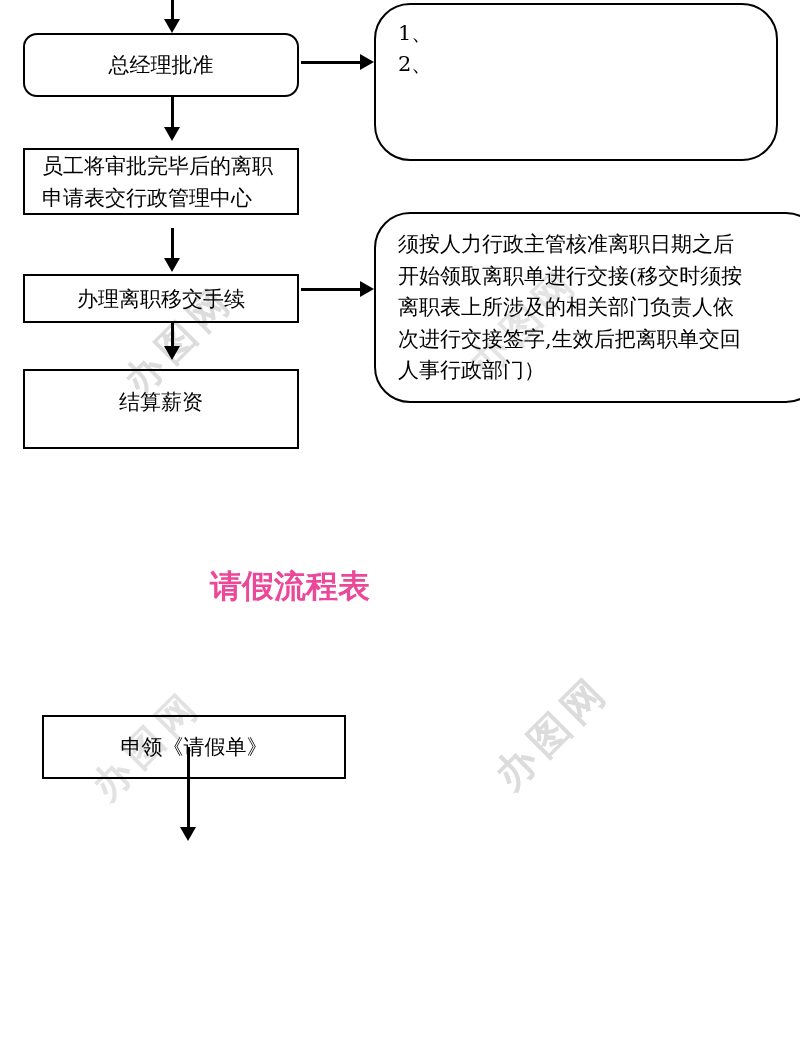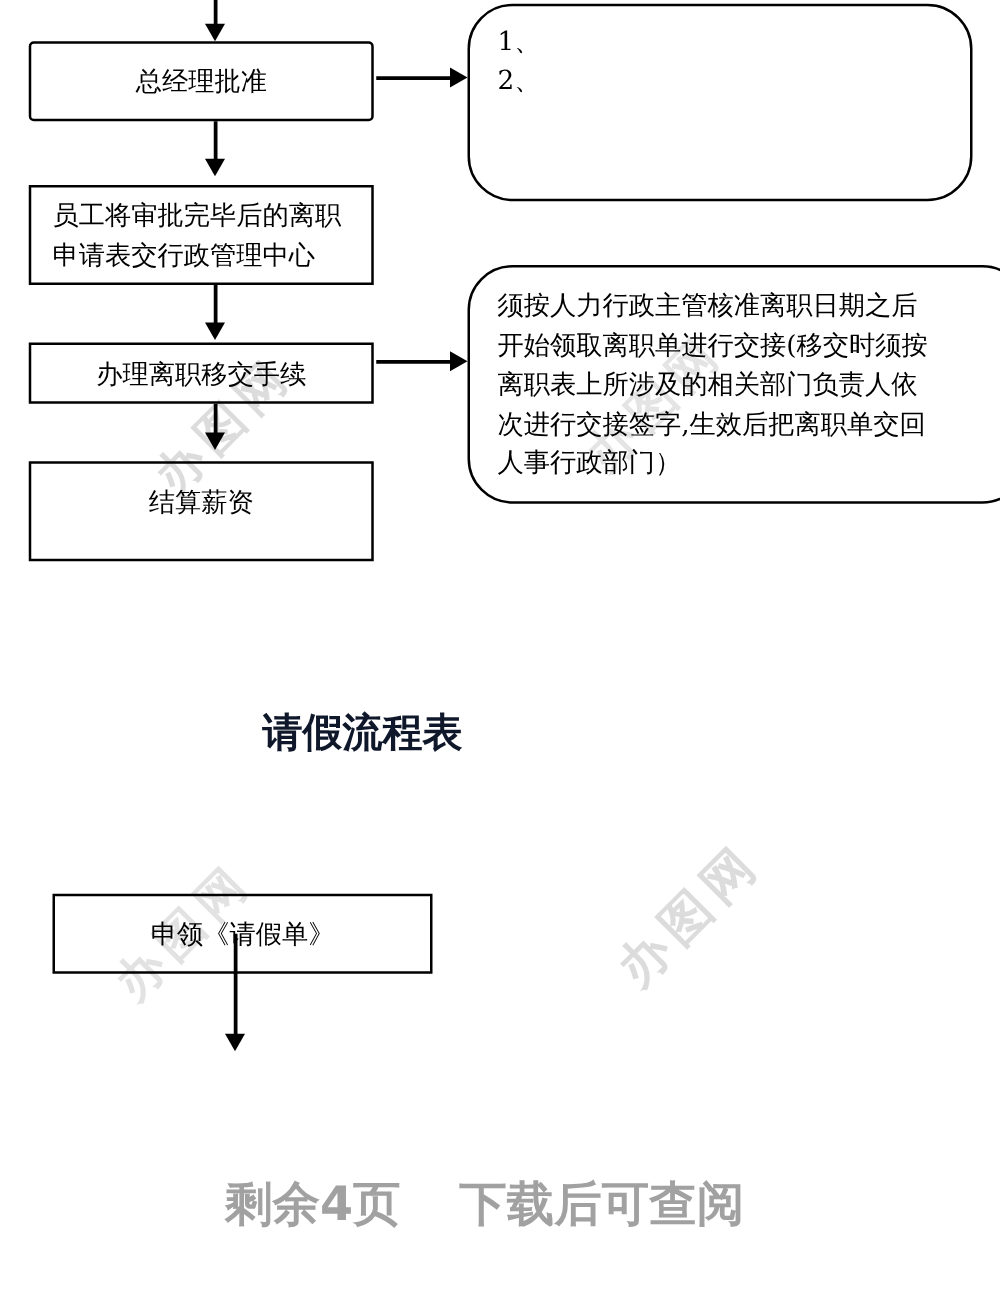--- a/index.html
+++ b/index.html
@@ -6,21 +6,21 @@
   .page {
     position:relative; width:800px; height:1041px; background:#ffffff;
     font-family:"DejaVu Serif", serif; color:#000; overflow:hidden;
   }
   
   .fc-box {
     position:absolute; box-sizing:border-box; background:#fff;
     border:2.5px solid #000; display:flex; align-items:center; justify-content:center;
     font-size:21px; line-height:32px; text-align:center;
   }
-  .fc-box.rounded { border-radius:4px; }
+  .fc-box.rounded { border-radius:14px; }
   .fc-box.left-text { justify-content:flex-start; text-align:left; padding-left:17px; white-space:pre-line; }
   
   .vline { position:absolute; width:3px; background:#000; }
   .hline { position:absolute; height:3px; background:#000; }
   .head-down { position:absolute; width:0; height:0;
     border-left:8px solid transparent; border-right:8px solid transparent; border-top:14px solid #000; }
   .head-right { position:absolute; width:0; height:0;
     border-top:8px solid transparent; border-bottom:8px solid transparent; border-left:14px solid #000; }
   
   .callout {
@@ -29,21 +29,21 @@
   }
   .callout-1 { left:374px; top:3px; width:404px; height:158px; padding:13px 0 0 22px; line-height:31px; }
   .callout-2 { left:374px; top:212px; width:448px; height:191px; padding:15px 0 0 22px; line-height:31.5px; }
   .note-item { display:flex; }
   .note-marker { flex:none; width:37px; }
   .note-text { flex:none; width:325px; word-break:normal; }
   .callout-2 .note-para { width:350px; }
   
   .section-title {
     position:absolute; left:0; top:566px; width:580px; text-align:center;
-    font-family:"DejaVu Sans", sans-serif; font-weight:bold; font-size:32px; line-height:40px; color:#0f172a;
+    font-family:"DejaVu Sans", sans-serif; font-weight:bold; font-size:32px; line-height:40px; color:#ec4899;
   }
   
   .footer {
     position:absolute; left:180px; top:939px; display:flex; gap:47px;
     font-family:"DejaVu Sans", sans-serif; font-weight:bold; font-size:38px;
     line-height:48px; color:#a1a1a1; white-space:nowrap;
   }
   
   .wm {
     position:absolute; font-family:"DejaVu Sans", sans-serif; font-weight:bold;
@@ -81,21 +81,21 @@
     <div class="note-item">
       <span class="note-marker">2、</span>
     </div>
   </div>
 
   <div>
     <div class="vline" style="left:170.5px; top:97px; height:31px;"></div>
     <div class="head-down" style="left:164px; top:127px;"></div>
   </div>
 
-  <div class="fc-box left-text" style="left:23px; top:148px; width:276px; height:80px;">
+  <div class="fc-box left-text" style="left:23px; top:148px; width:276px; height:67px;">
     <span>员工将审批完毕后的离职
 申请表交行政管理中心</span>
   </div>
 
   <div>
     <div class="vline" style="left:170.5px; top:228px; height:31px;"></div>
     <div class="head-down" style="left:164px; top:258px;"></div>
   </div>
 
   <div class="fc-box" style="left:23px; top:274px; width:276px; height:49px;">
@@ -124,23 +124,19 @@
 
   <div class="fc-box" style="left:42px; top:683px; width:304px; height:64px;margin-top:32px;">
     <span>申领《请假单》</span>
   </div>
 
   <div>
     <div class="vline" style="left:186.5px; top:747px; height:81px;"></div>
     <div class="head-down" style="left:180px; top:827px;"></div>
   </div>
 
-  <div class="footer">
-    <span>剩余4页</span>
-    <span>下载后可查阅</span>
-  </div>
 
   <span class="wm wm-1">办图网</span>
   <span class="wm wm-2">办图网</span>
   <span class="wm wm-3">办图网</span>
   <span class="wm wm-4">办图网</span>
 
 </div>
 
 </body></html>

